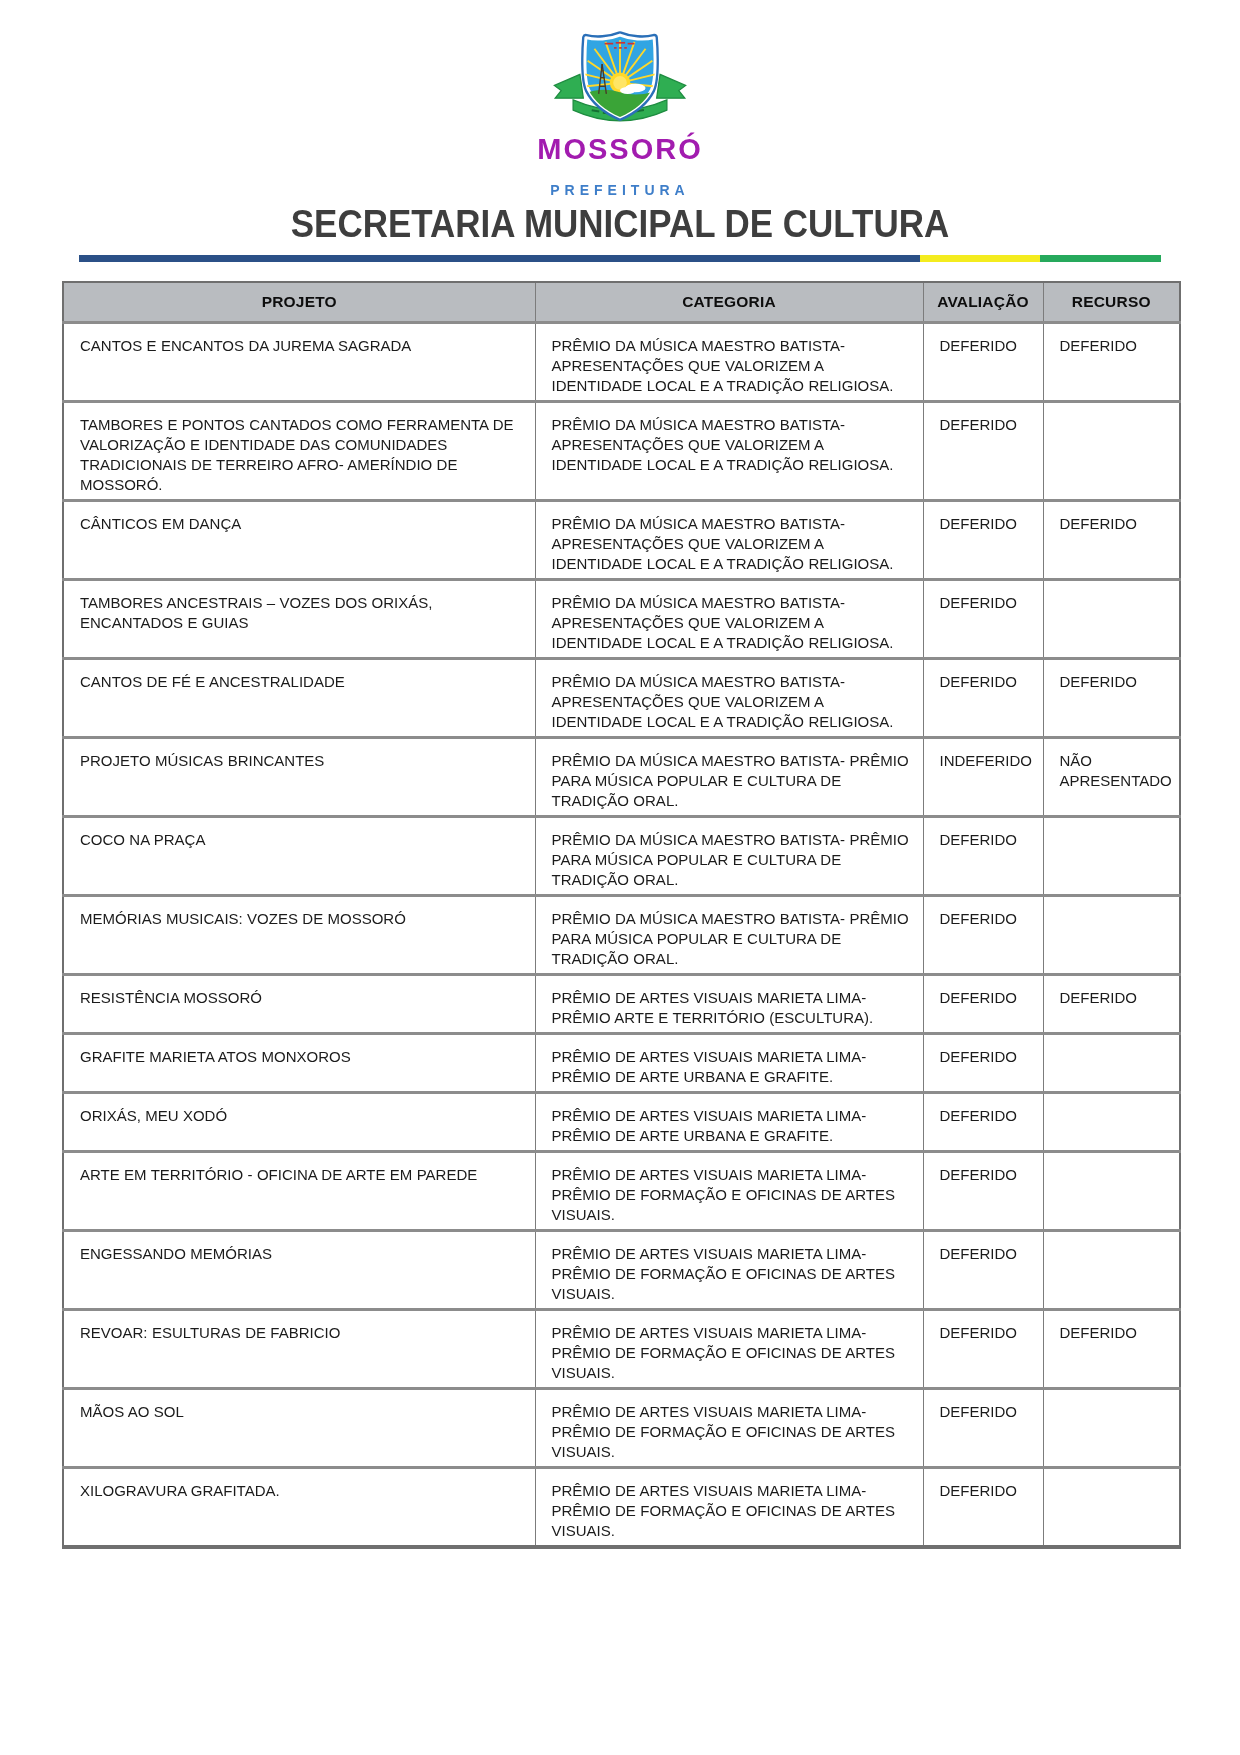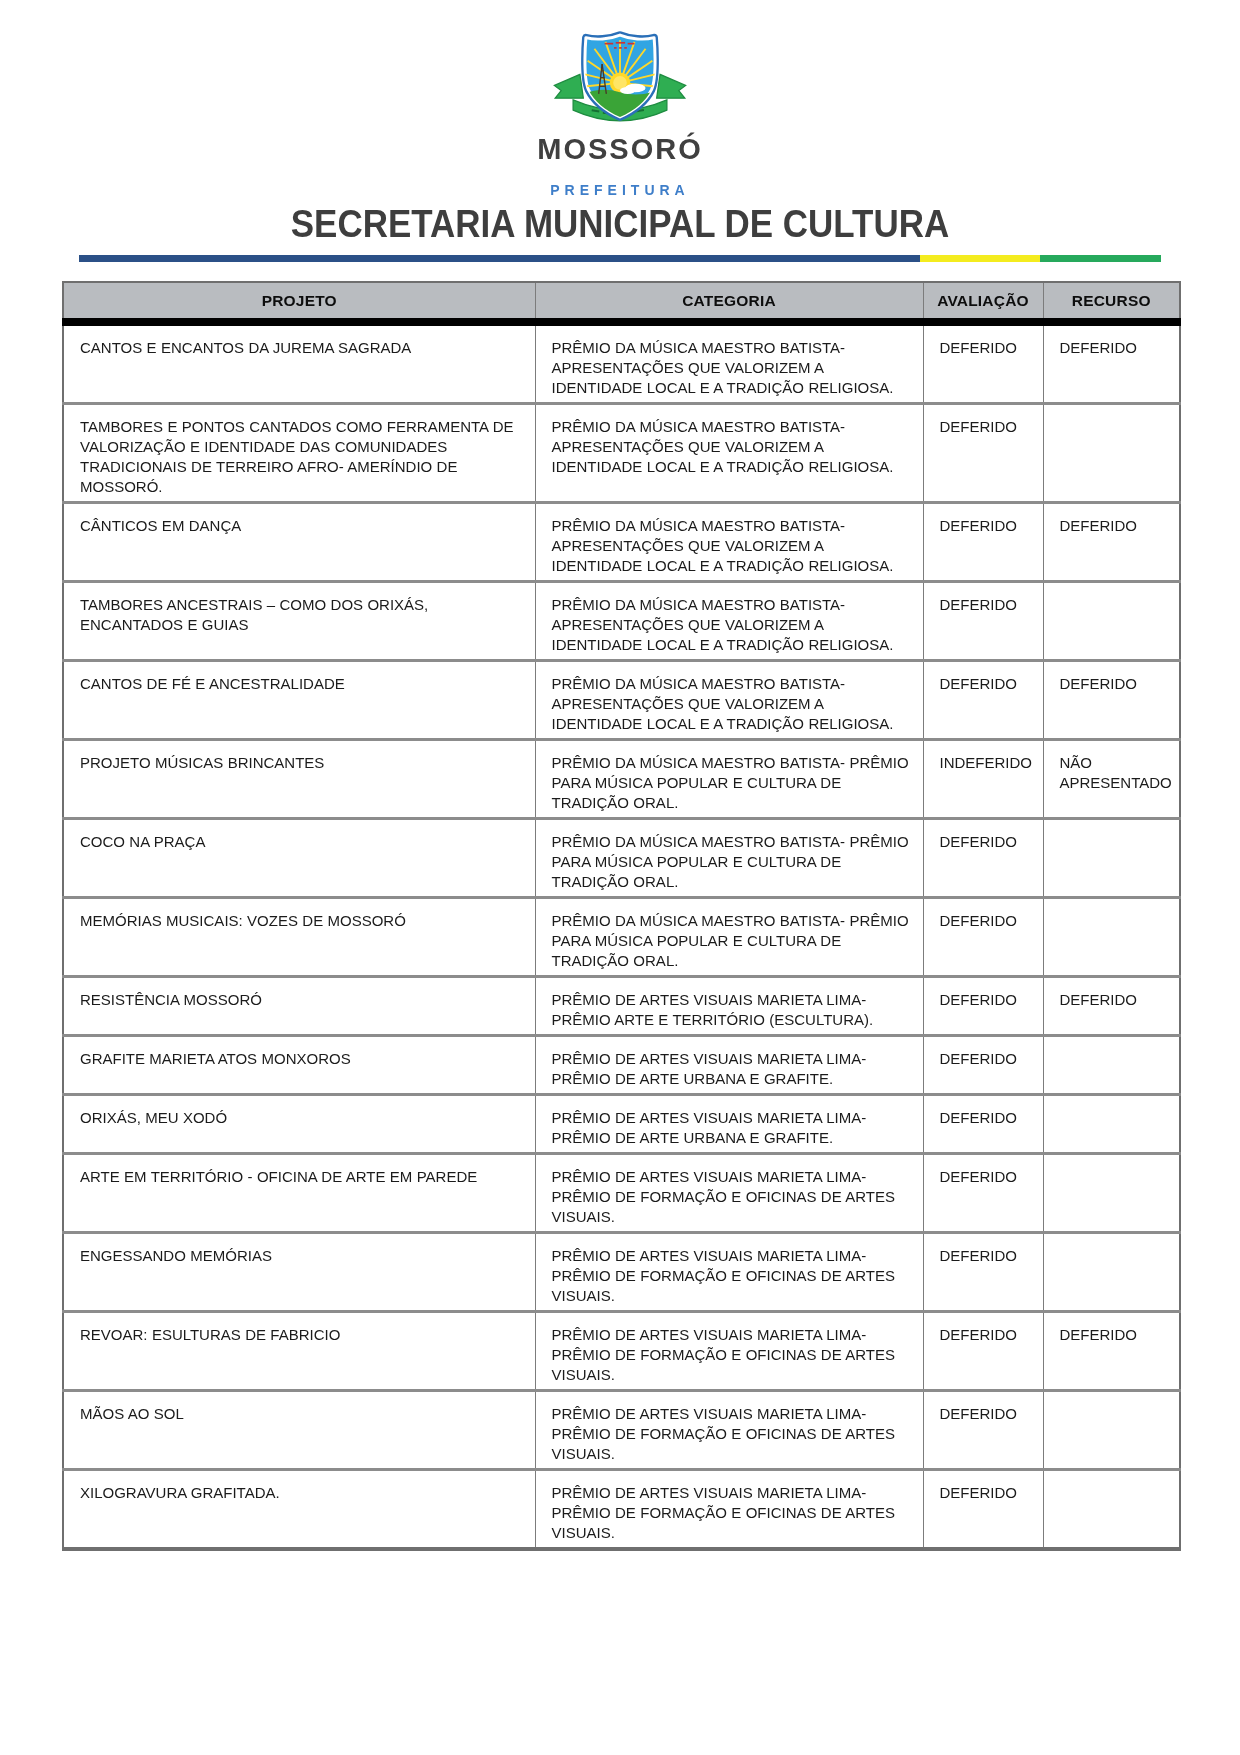--- a/index.html
+++ b/index.html
@@ -11,21 +11,21 @@
     overflow:hidden;
   }
   .page { width:1240px; height:1755px; background:#fff; }
 
   
   .doc-header { padding-top:30px; text-align:center; }
   .crest-wrap { line-height:0; }
   .org-name {
     margin-top:2px;
     font-size:29px; font-weight:800; letter-spacing:2px;
-    color:#404040; line-height:26px;
+    color:#a21caf; line-height:26px;
   }
   .org-sub {
     margin-top:20px;
     font-size:14px; font-weight:600; letter-spacing:5px;
     color:#3e7ec9; line-height:16px;
   }
   .doc-title {
     margin-top:6px;
     font-size:38px; font-weight:600; line-height:40px;
     color:#3e3e3e; letter-spacing:0px;
@@ -53,21 +53,21 @@
   col.c-avaliacao { width:120px; }
   col.c-recurso   { width:137px; }
 
   table.results { border:2px solid #6f6f6f; border-bottom-width:4px; }
   table.results th {
     background:#b9bcc0;
     font-size:15.5px; font-weight:700; color:#0d0d0d;
     text-align:center; vertical-align:middle;
     height:40px;
     border-left:1px solid #7c7c7c;
-    border-bottom:8px solid #000000;
+    border-bottom:2px solid #000000;
     letter-spacing:0.2px;
   }
   table.results th:first-child { border-left:none; }
   table.results td {
     font-size:15px; line-height:20px;
     vertical-align:top;
     border-left:1px solid #7c7c7c;
     border-top:3px solid #8c8c8c;
     padding:12px 6px 4px 16px;
     word-spacing:0.2px;
@@ -188,21 +188,21 @@
         <td class="cell-avaliacao">DEFERIDO</td>
         <td class="cell-recurso"></td>
       </tr>
       <tr>
         <td class="cell-projeto">CÂNTICOS EM DANÇA</td>
         <td class="cell-categoria">PRÊMIO DA MÚSICA MAESTRO BATISTA- APRESENTAÇÕES QUE VALORIZEM A IDENTIDADE LOCAL E A TRADIÇÃO RELIGIOSA.</td>
         <td class="cell-avaliacao">DEFERIDO</td>
         <td class="cell-recurso">DEFERIDO</td>
       </tr>
       <tr>
-        <td class="cell-projeto">TAMBORES ANCESTRAIS – COMO DOS ORIXÁS, ENCANTADOS E GUIAS</td>
+        <td class="cell-projeto">TAMBORES ANCESTRAIS – VOZES DOS ORIXÁS, ENCANTADOS E GUIAS</td>
         <td class="cell-categoria">PRÊMIO DA MÚSICA MAESTRO BATISTA- APRESENTAÇÕES QUE VALORIZEM A IDENTIDADE LOCAL E A TRADIÇÃO RELIGIOSA.</td>
         <td class="cell-avaliacao">DEFERIDO</td>
         <td class="cell-recurso"></td>
       </tr>
       <tr>
         <td class="cell-projeto">CANTOS DE FÉ E ANCESTRALIDADE</td>
         <td class="cell-categoria">PRÊMIO DA MÚSICA MAESTRO BATISTA- APRESENTAÇÕES QUE VALORIZEM A IDENTIDADE LOCAL E A TRADIÇÃO RELIGIOSA.</td>
         <td class="cell-avaliacao">DEFERIDO</td>
         <td class="cell-recurso">DEFERIDO</td>
       </tr>

